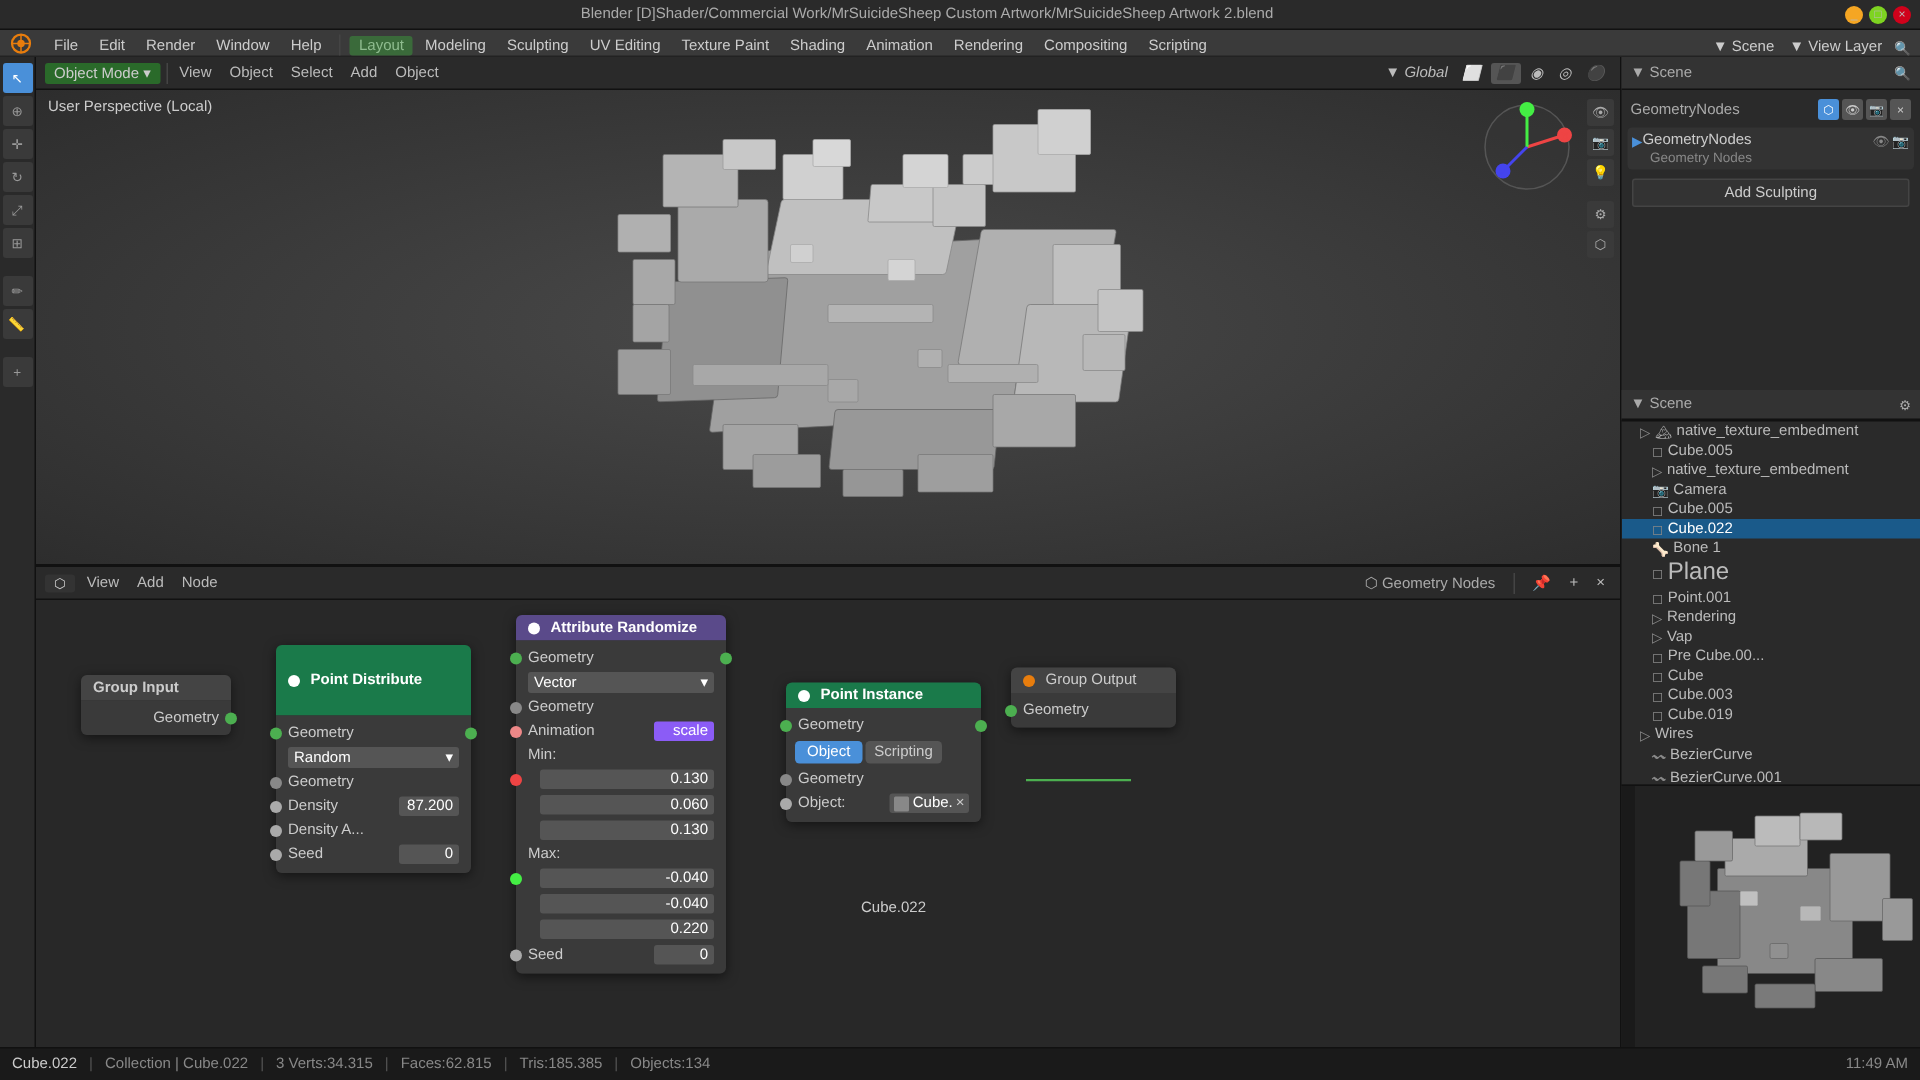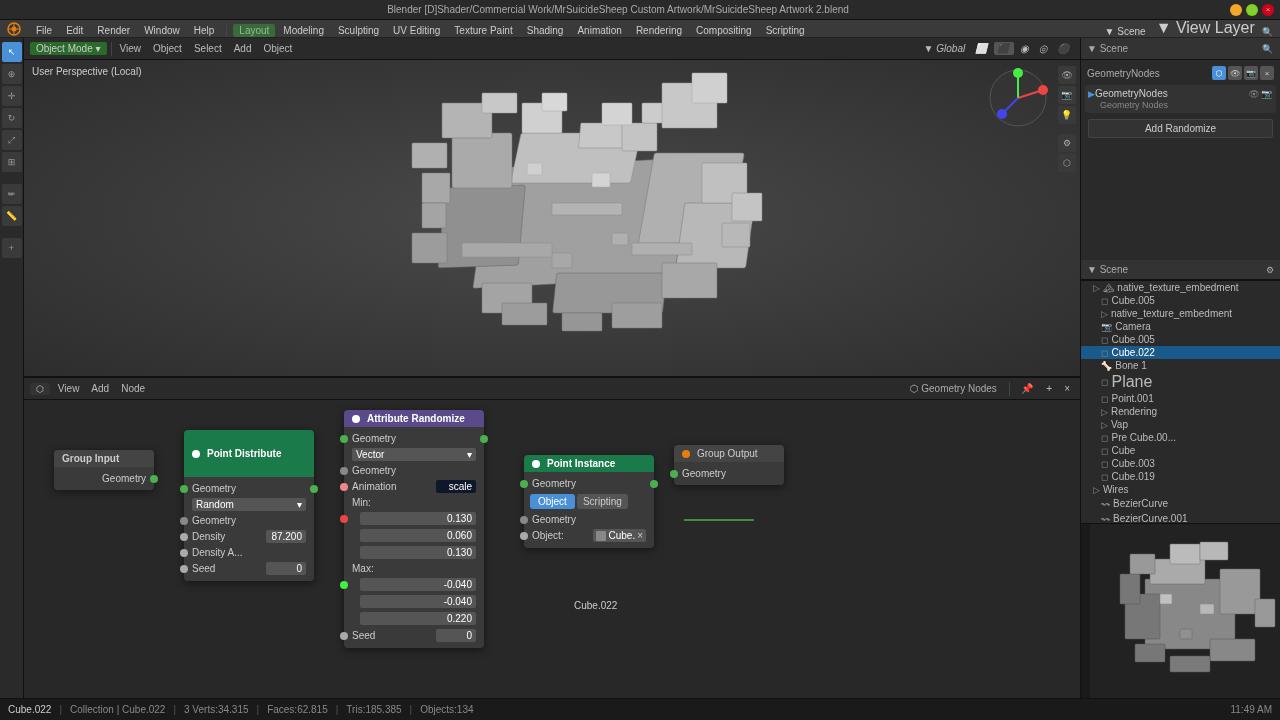--- a/index.html
+++ b/index.html
@@ -435,21 +435,21 @@
   <div class="menu-item">UV Editing</div>
   <div class="menu-item">Texture Paint</div>
   <div class="menu-item">Shading</div>
   <div class="menu-item">Animation</div>
   <div class="menu-item">Rendering</div>
   <div class="menu-item">Compositing</div>
   <div class="menu-item">Scripting</div>
   <div style="flex:1;"></div>
 
   <div style="font-size:10px;color:#ccc;padding:0 4px;">▼ Scene</div>
-  <div style="font-size:16px;color:#ccc;padding:0 4px;">▼ View Layer</div>
+  <div style="font-size:10px;color:#ccc;padding:0 4px;">▼ View Layer</div>
 
   <div style="font-size:9px;color:#aaa;padding:0 2px;">🔍</div>
 </div>
 
 <div id="main-layout">
 
   <div id="left-toolbar">
     <div class="tool-btn active">↖</div>
     <div class="tool-btn">⊕</div>
     <div class="tool-btn">✛</div>
@@ -685,21 +685,21 @@
 
             <div class="node-row">
               <span class="socket socket-gray" style="position:absolute;left:-4px;"></span>
               <span class="node-label">Geometry</span>
             </div>
 
             <div class="node-row">
               <span class="socket" style="width:8px;height:8px;background:#e88;border-radius:50%;position:absolute;left:-4px;"></span>
               <span class="node-label">Animation</span>
               <span style="flex:1;"></span>
-              <span class="node-value" style="background:#0f172a;color:#fff;">scale</span>
+              <span class="node-value" style="background:#8b5cf6;color:#fff;">scale</span>
             </div>
 
             <div class="node-row">
               <span class="node-label">Min:</span>
             </div>
 
             <div class="node-row" style="padding-left:16px;">
               <span class="socket" style="width:8px;height:8px;background:#e44;border-radius:50%;position:absolute;left:-4px;"></span>
               <span class="node-value" style="width:100%;">0.130</span>
             </div>
@@ -825,21 +825,21 @@
           <span style="flex:1;"></span>
           <div style="display:flex;gap:2px;">
             <span style="font-size:9px;color:#888;cursor:pointer;">👁</span>
             <span style="font-size:9px;color:#888;cursor:pointer;">📷</span>
           </div>
         </div>
         <div style="font-size:9px;color:#888;padding-left:12px;margin-top:1px;">Geometry Nodes</div>
       </div>
 
       <div style="padding:3px;margin-top:3px;">
-        <div style="background:#333;border-radius:2px;padding:3px 8px;font-size:10px;color:#ccc;text-align:center;cursor:pointer;border:1px solid #444;">Add Randomize</div>
+        <div style="background:#333;border-radius:2px;padding:3px 8px;font-size:10px;color:#ccc;text-align:center;cursor:pointer;border:1px solid #444;">Add Sculpting</div>
       </div>
     </div>
 
     <div class="outliner-header">
       <span style="font-size:10px;color:#aaa;">▼ Scene</span>
       <span style="flex:1;"></span>
       <span style="font-size:9px;color:#aaa;">⚙</span>
     </div>
 
     <div id="outliner">

